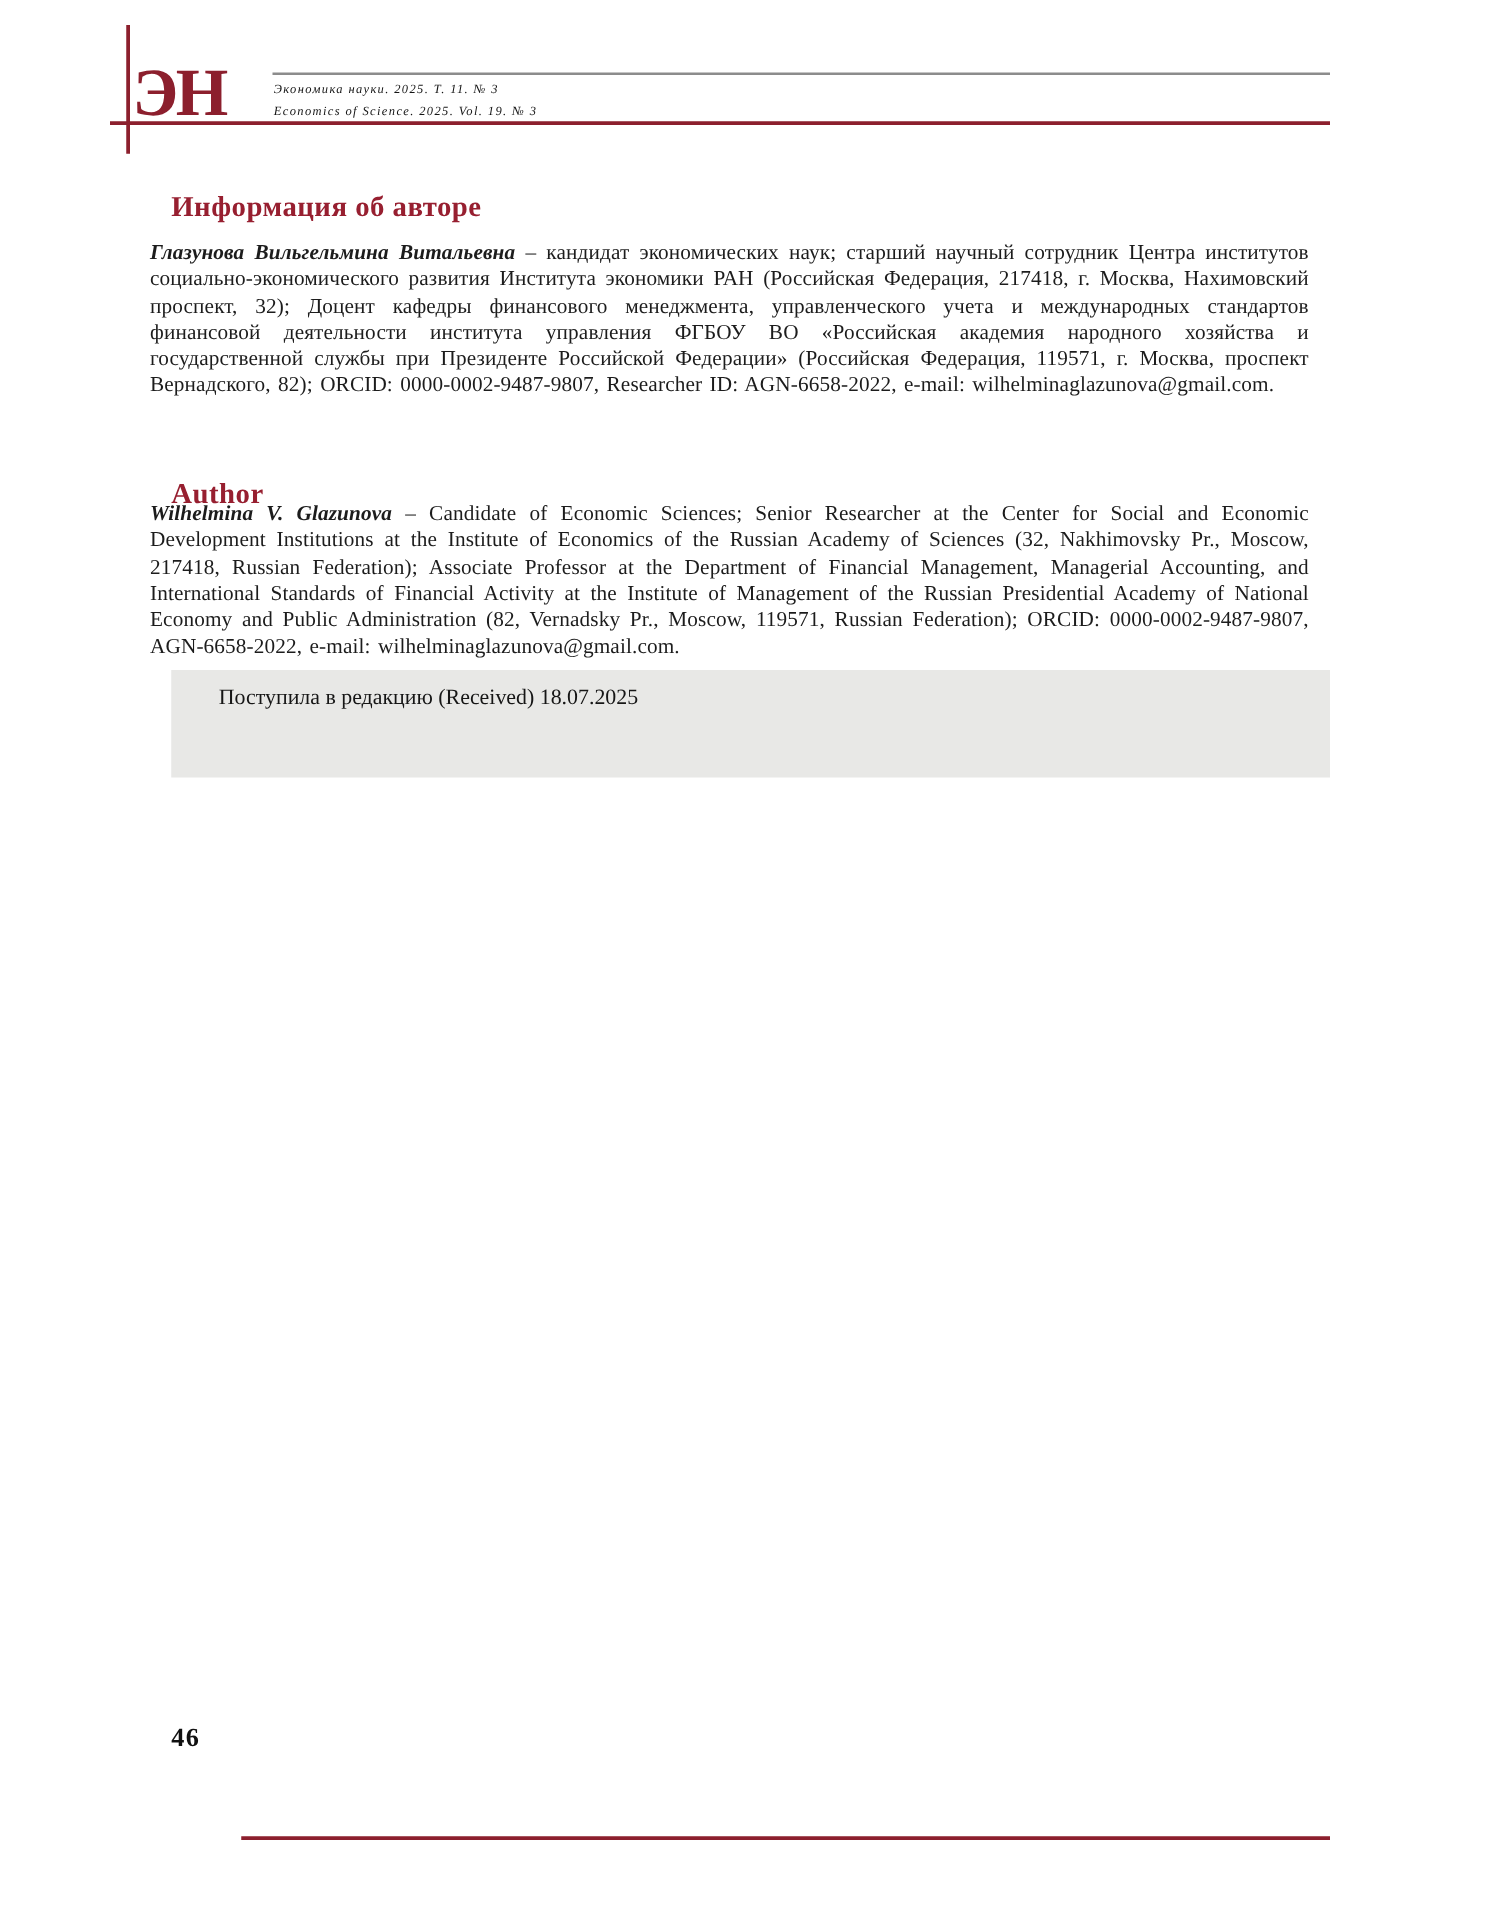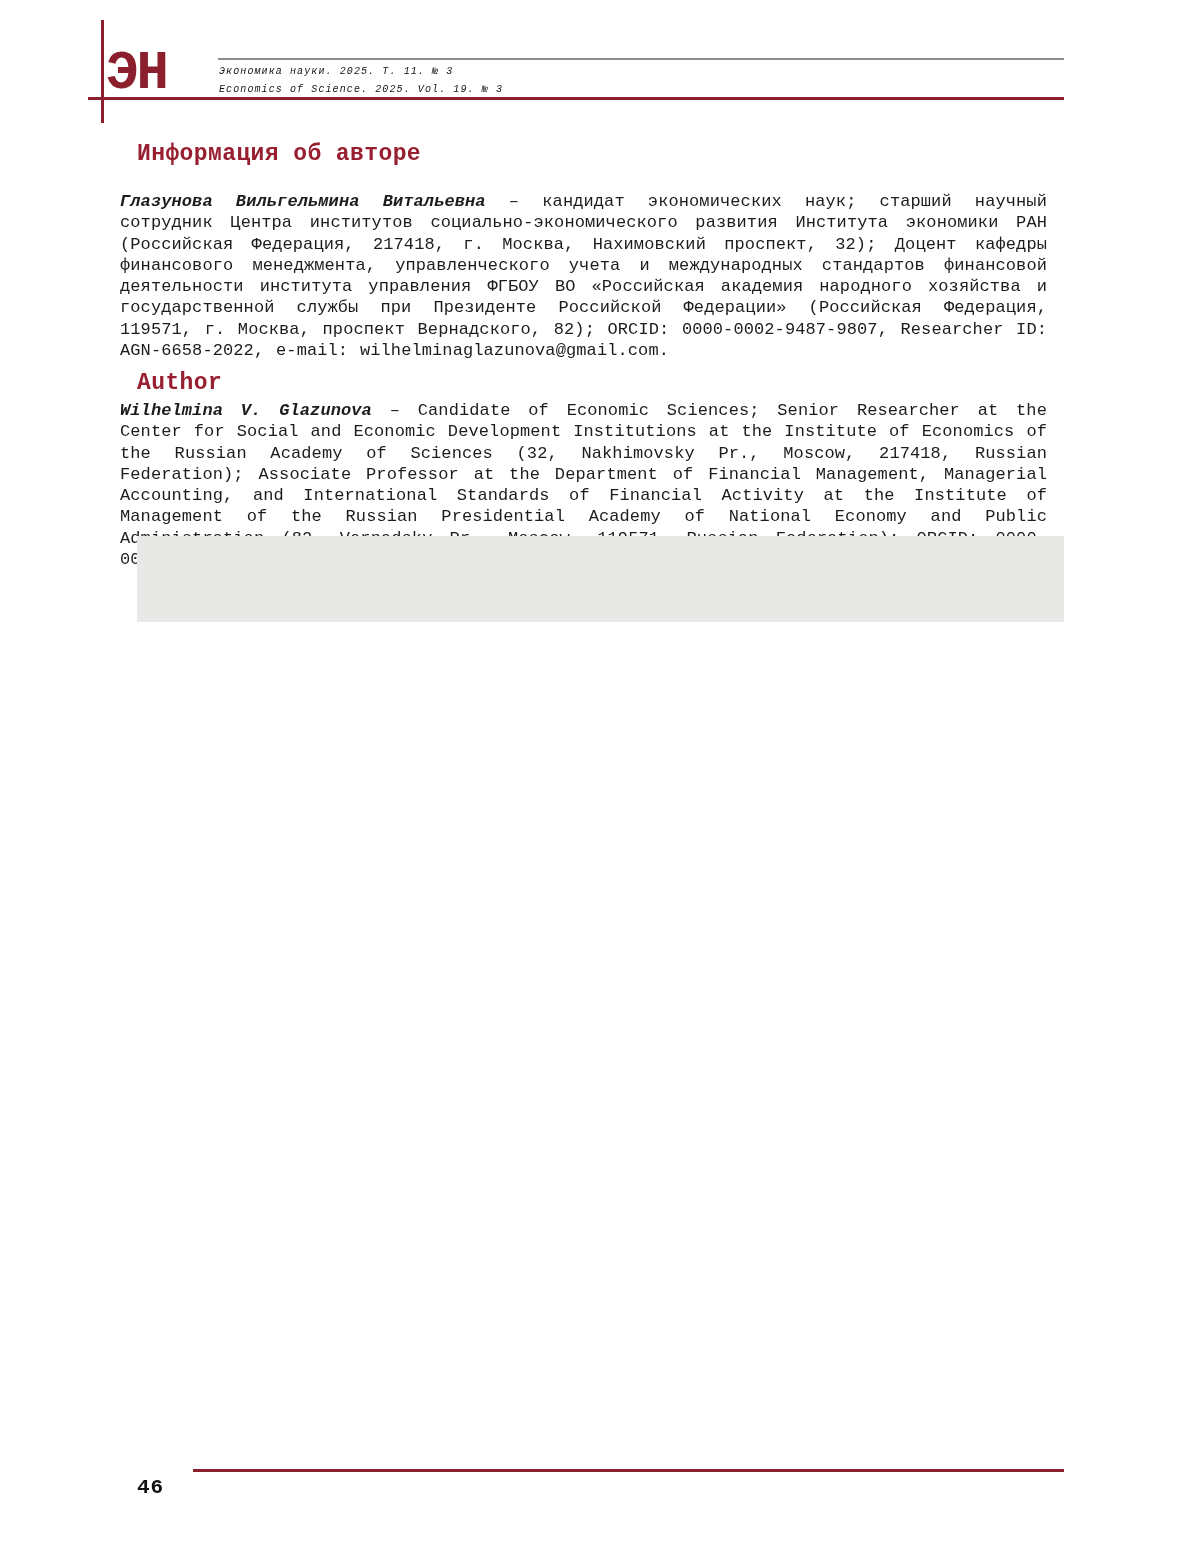--- a/index.html
+++ b/index.html
@@ -1,21 +1,21 @@
 <!DOCTYPE html>
 <html lang="ru"><head>
 <meta charset="utf-8">
 <style>
   html, body { margin: 0; padding: 0; background: #ffffff; }
   .page {
     position: relative;
     width: 1200px;
     height: 1543px;
     background: #ffffff;
-    font-family: Liberation Mono, monospace;
+    font-family: Liberation Serif, serif;
     color: #1c1c1c;
     overflow: hidden;
   }
 
   
   .v-rule {
     position: absolute; left: 101px; top: 20px;
     width: 3px; height: 103px; background: #8c1f2d;
   }
   .logo {
@@ -36,20 +36,21 @@
     position: absolute; left: 88px; top: 97px;
     width: 976px; height: 3px; background: #8c1f2d;
   }
 
   
   .sec-heading {
     position: absolute; left: 137px;
     font-size: 23px; font-weight: bold;
     letter-spacing: 0.4px; color: #971f30;
     line-height: 26px;
+    margin-top: 12px;
   }
   .h-ru { top: 141px; }
   .h-en { top: 370px; }
 
   .bio {
     position: absolute; left: 120px; width: 927px;
     text-align: justify; font-size: 17px; line-height: 21.3px;
     letter-spacing: 0.1px; word-spacing: 1.5px; color: #1c1c1c;
   }
   .p-ru { top: 174px; }
@@ -60,21 +61,21 @@
   .dates-box {
     position: absolute; left: 137px; top: 536px;
     width: 927px; height: 86px; box-sizing: border-box;
     background: #e8e8e6;
     padding: 8px 0 0 38px;
     font-size: 17.5px; line-height: 27.5px; color: #161616;
   }
 
   
   .page-number {
-    position: absolute; left: 137px; top: 1476px;
+    position: absolute; left: 137px; top: 1378px;
     font-size: 21px; font-weight: bold; letter-spacing: 1px;
     color: #111111;
   }
   .f-rule {
     position: absolute; left: 193px; top: 1469px;
     width: 871px; height: 3px; background: #8c1f2d;
   }
 </style>
 </head>
 <body>
@@ -92,18 +93,19 @@
     <div class="bottom-rule"></div>
   </div>
 
   <div class="sec-heading h-ru">Информация об авторе</div>
   <p class="bio p-ru"><span class="author-name">Глазунова Вильгельмина Витальевна</span> <span>–</span> <span>кандидат экономических наук; старший научный сотрудник Центра институтов социально-экономического развития Института экономики РАН (Российская Федерация, 217418, г. Москва, Нахимовский проспект, 32); Доцент кафедры финансового менеджмента, управленческого учета и международных стандартов финансовой деятельности института управления ФГБОУ ВО «Российская академия народного хозяйства и государственной службы при Президенте Российской Федерации» (Российская Федерация, 119571, г. Москва, проспект Вернадского, 82); ORCID: 0000-0002-9487-9807, Researcher ID: AGN-6658-2022, e-mail: wilhelminaglazunova@gmail.com.</span></p>
 
   <div class="sec-heading h-en">Author</div>
   <p class="bio p-en"><span class="author-name">Wilhelmina V. Glazunova</span> <span>–</span> <span>Candidate of Economic Sciences; Senior Researcher at the Center for Social and Economic Development Institutions at the Institute of Economics of the Russian Academy of Sciences (32, Nakhimovsky Pr., Moscow, 217418, Russian Federation); Associate Professor at the Department of Financial Management, Managerial Accounting, and International Standards of Financial Activity at the Institute of Management of the Russian Presidential Academy of National Economy and Public Administration (82, Vernadsky Pr., Moscow, 119571, Russian Federation); ORCID: 0000-0002-9487-9807, AGN-6658-2022, e-mail: wilhelminaglazunova@gmail.com.</span></p>
 
   <div class="dates-box">
+    <div>Поступила в редакцию (Received) 18.07.2025</div>
   </div>
 
   <div class="page-number">46</div>
   <div class="f-rule"></div>
 
 </div>
 
 </body></html>

